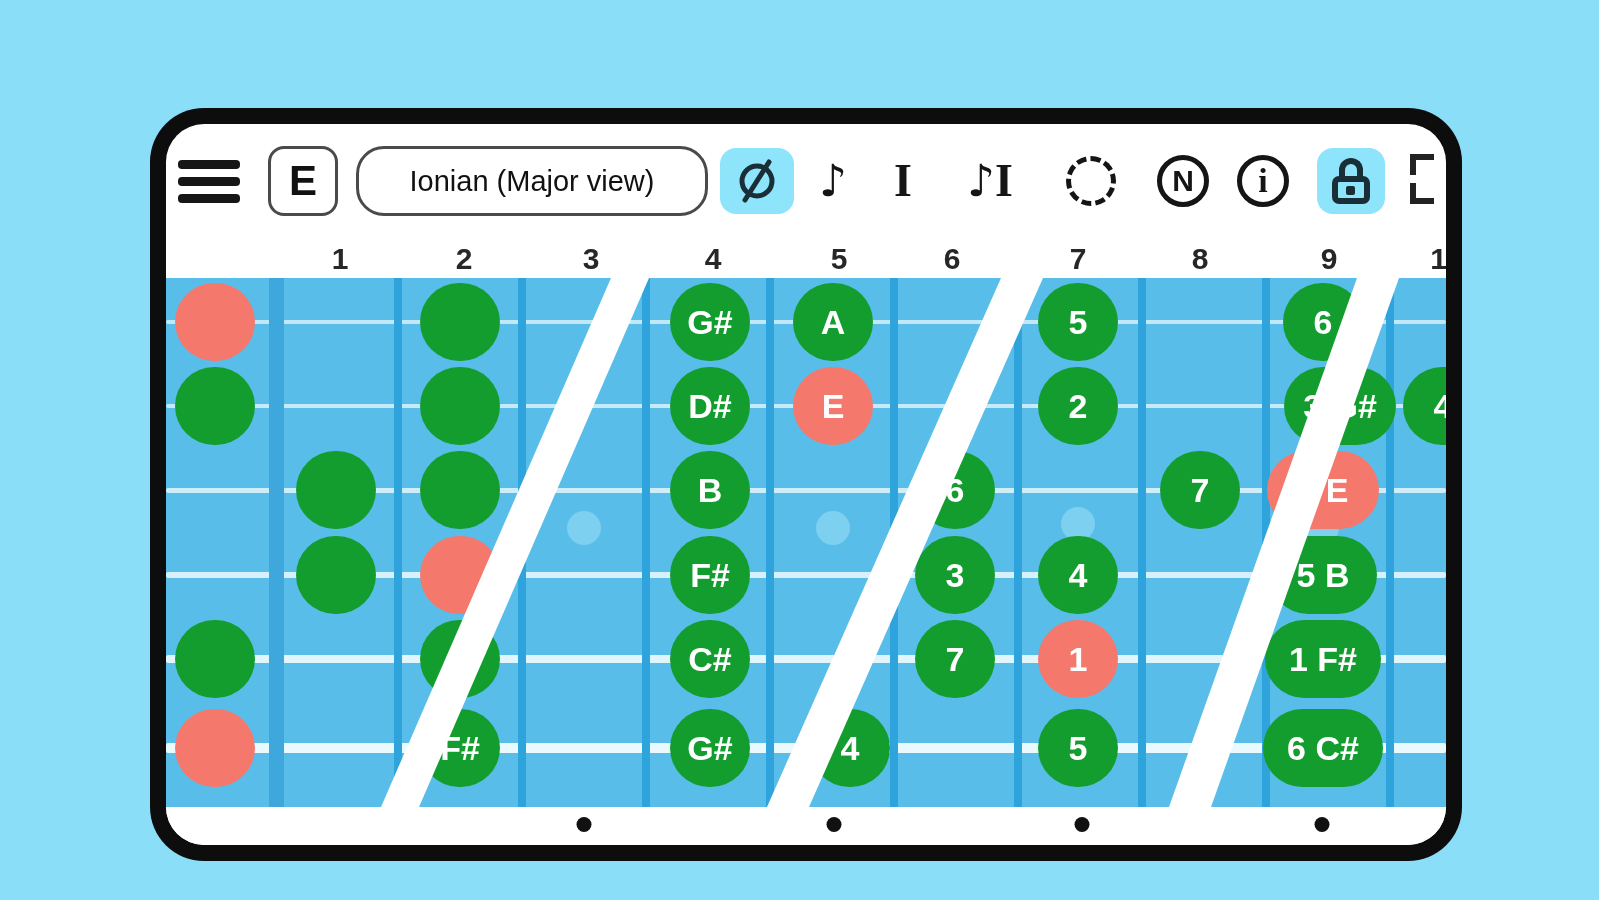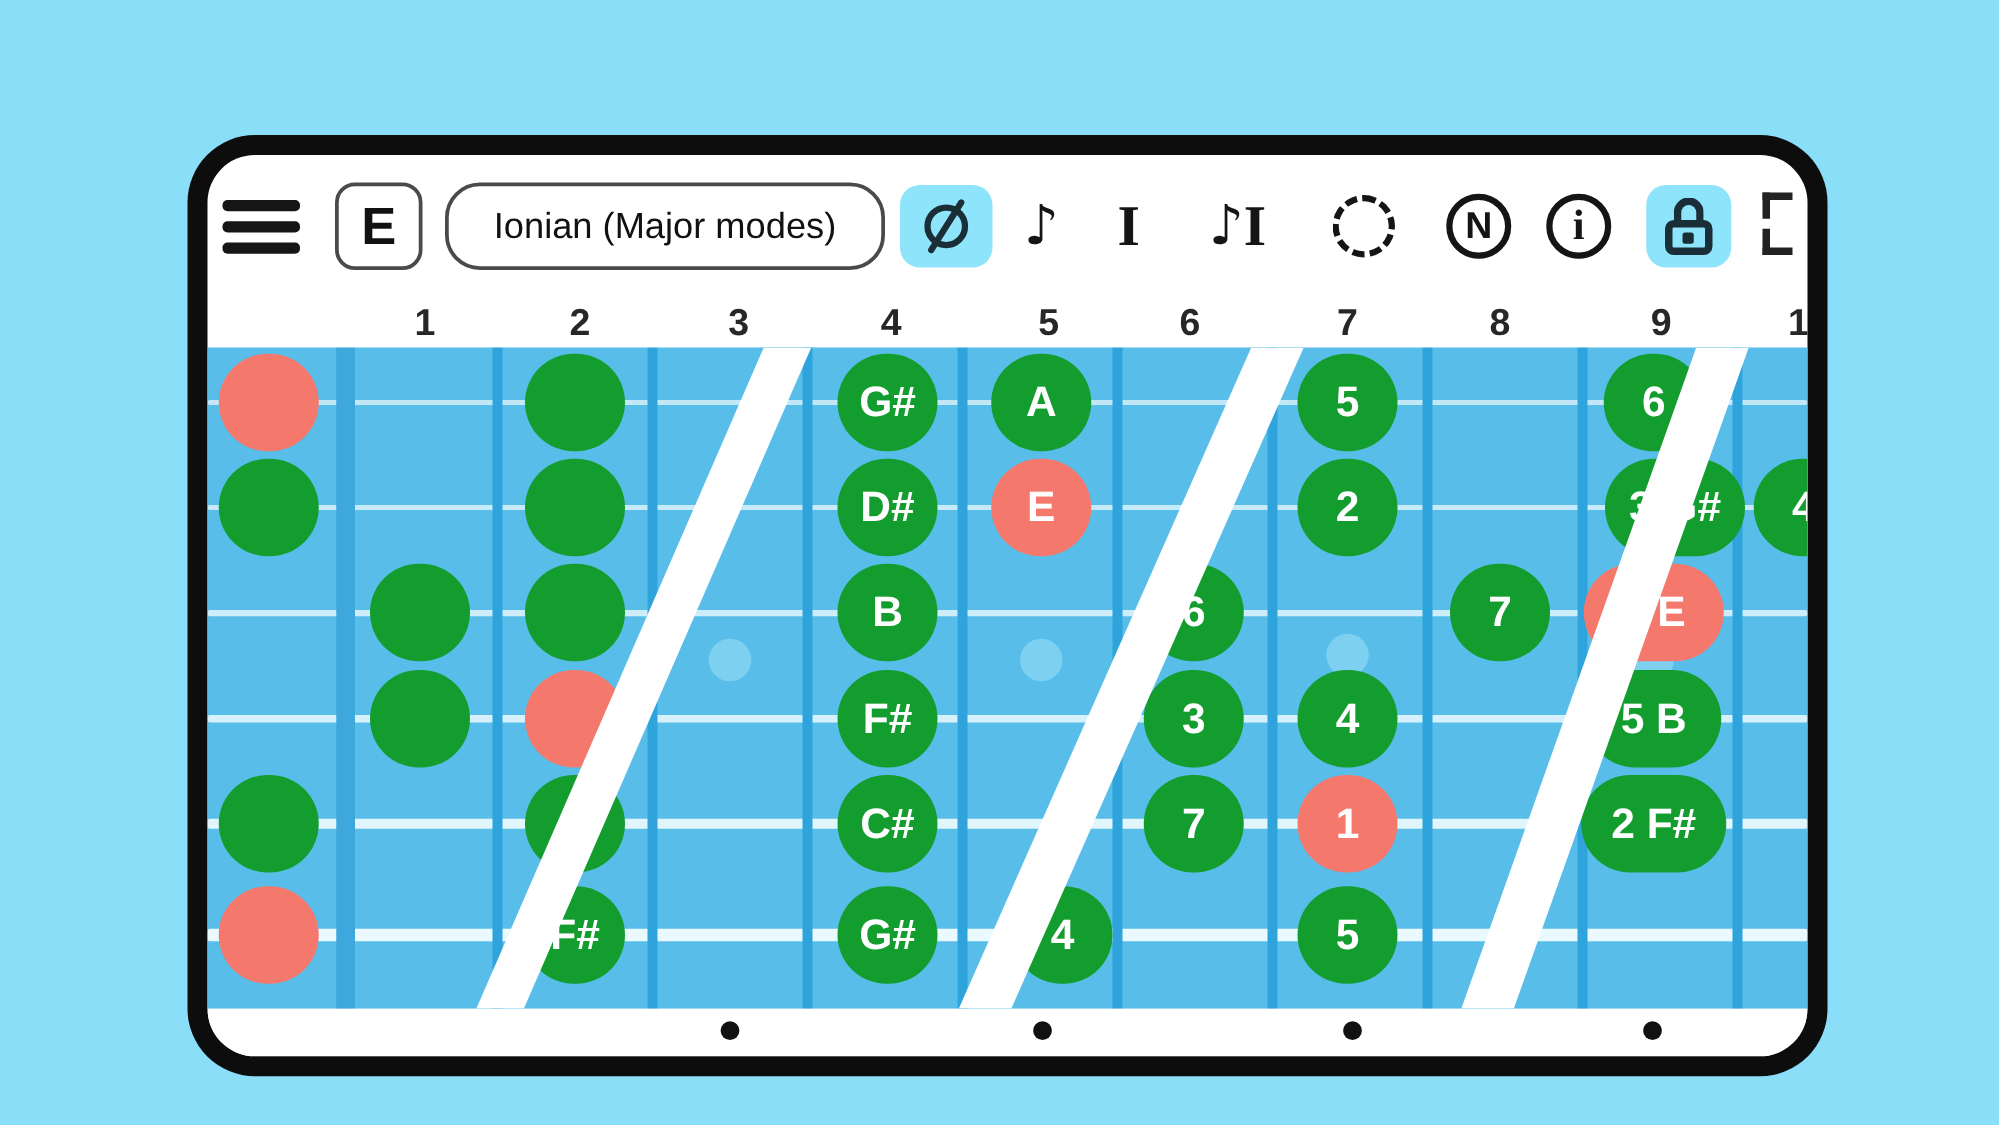--- a/index.html
+++ b/index.html
@@ -72,21 +72,21 @@
     <div class="screen">
 
       <div class="toolbar">
         <div class="hamburger">
           <span></span>
           <span></span>
           <span></span>
         </div>
 
         <div class="btn root-btn">E</div>
-        <div class="btn scale-btn">Ionian (Major modes)</div>
+        <div class="btn scale-btn">Ionian (Major view)</div>
 
         <button class="icon-btn active" style="left:554px;width:74px;">
           <svg width="46" height="46" viewBox="0 0 46 46">
             <circle cx="23" cy="23" r="15" fill="none" stroke="#1A2E38" stroke-width="5"></circle>
             <line x1="35" y1="4" x2="11" y2="42" stroke="#1A2E38" stroke-width="5" stroke-linecap="round"></line>
           </svg>
         </button>
 
         <button class="icon-btn" style="left:635px;width:64px;">
           <span class="note-glyph">♪</span>
@@ -190,21 +190,22 @@
           <div class="note green" style="left: 872px; top: 89px; width: 80px;">2</div>
           <div class="note green" style="left: 872px; top: 258px; width: 80px;">4</div>
           <div class="note red" style="left: 872px; top: 342px; width: 80px;">1</div>
           <div class="note green" style="left: 872px; top: 431px; width: 80px;">5</div>
           <div class="note green" style="left: 994px; top: 173px; width: 80px;">7</div>
           <div class="note green" style="left: 1117px; top: 5px; width: 80px;">6</div>
           <div class="note green" style="left: 1118px; top: 89px; width: 112px;">3 G#</div>
           <div class="note green" style="left: 1237px; top: 89px; width: 80px;">4</div>
           <div class="note red" style="left: 1101px; top: 173px; width: 112px;">1 E</div>
           <div class="note green" style="left: 1103px; top: 258px; width: 108px;">5 B</div>
-          <div class="note green" style="left: 1099px; top: 342px; width: 116px;">2 F#</div>
+          <div class="note green" style="left: 1099px; top: 342px; width: 116px;">1 F#</div>
+          <div class="note green" style="left: 1097px; top: 431px; width: 120px;">6 C#</div>
           <div class="diag" style="clip-path: polygon(445px 0px, 483px 0px, 253px 100%, 215px 100%);"></div>
           <div class="diag" style="clip-path: polygon(835px 0px, 877px 0px, 643px 100%, 601px 100%);"></div>
           <div class="diag" style="clip-path: polygon(1191px 0px, 1233px 0px, 1045px 100%, 1003px 100%);"></div>
         </div>
 
       <div class="bottom-strip">
           <div class="fret-dot" style="left: 418px;"></div>
           <div class="fret-dot" style="left: 668px;"></div>
           <div class="fret-dot" style="left: 916px;"></div>
           <div class="fret-dot" style="left: 1156px;"></div>

